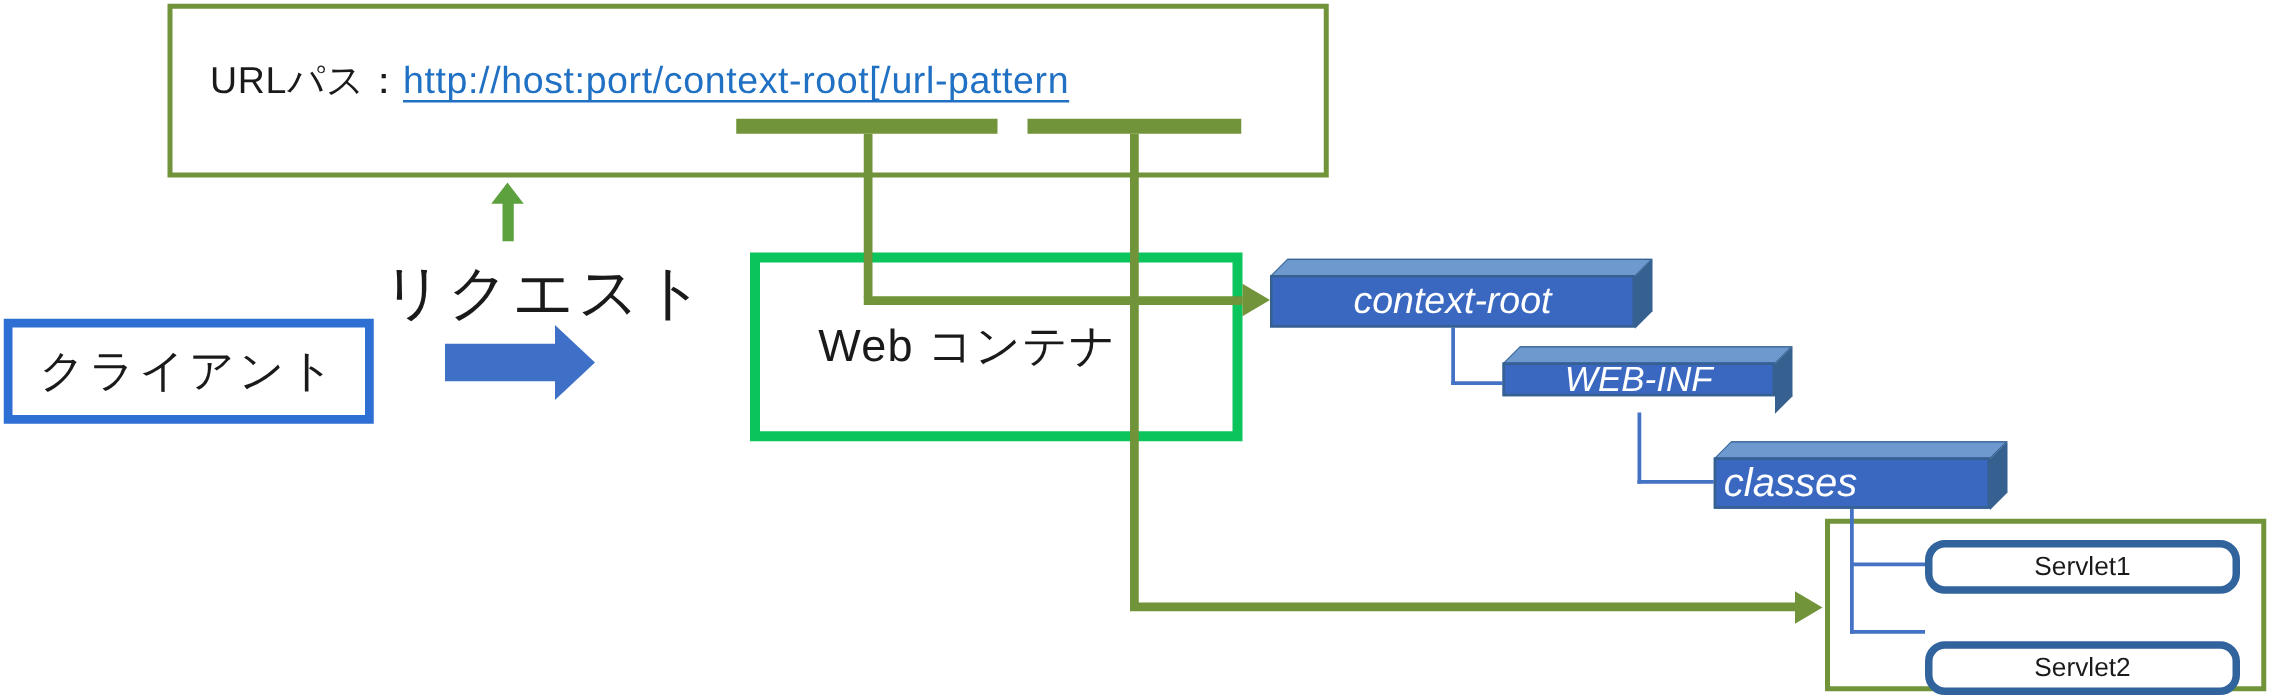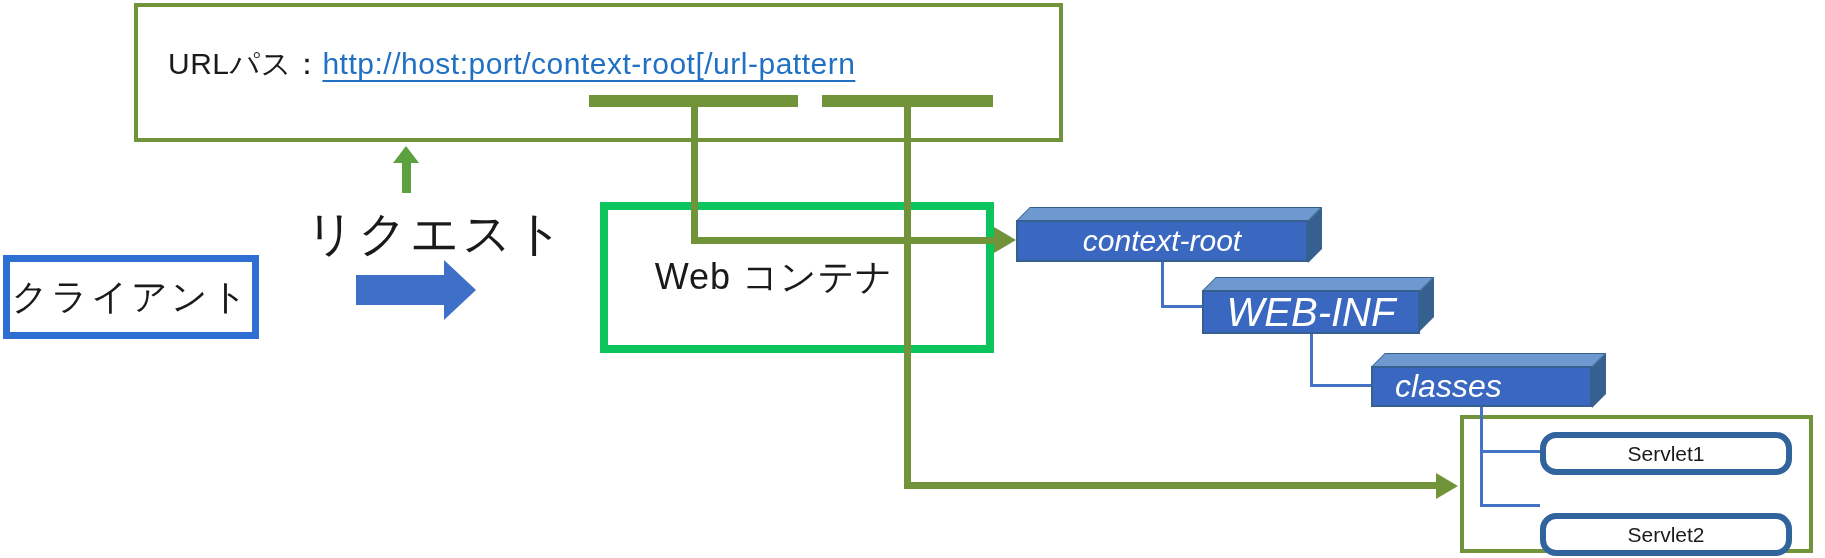--- a/index.html
+++ b/index.html
@@ -45,44 +45,44 @@
   .ah-right{width:0;height:0;border-top:13px solid transparent;border-bottom:13px solid transparent;border-left:22px solid var(--olive);z-index:6;}
   .ah1{left:994px;top:227px;}
   .ah2{left:1436px;top:473px;}
 
   
   .up-shaft{left:402px;top:161px;width:9px;height:32px;background:var(--arrow-green);z-index:5;}
   .up-head{left:393px;top:146px;width:0;height:0;border-left:13px solid transparent;border-right:13px solid transparent;border-bottom:17px solid var(--arrow-green);z-index:5;}
   .request-label{left:306px;top:202px;font-size:48px;letter-spacing:3px;white-space:nowrap;z-index:2;}
 
   
-  .client-box{left:3px;top:255px;width:256px;height:84px;border:7px solid var(--client-border-blue);background:#fff;display:flex;align-items:center;justify-content:center;z-index:2;}
+  .client-box{left:3px;top:255px;width:296px;height:84px;border:7px solid var(--client-border-blue);background:#fff;display:flex;align-items:center;justify-content:center;z-index:2;}
   .client-box .txt{font-size:36px;letter-spacing:3px;}
 
   
   .blk-shaft{left:356px;top:275px;width:89px;height:30px;background:var(--block-arrow-blue);z-index:3;}
   .blk-head{left:444px;top:260px;width:0;height:0;border-top:30px solid transparent;border-bottom:30px solid transparent;border-left:32px solid var(--block-arrow-blue);z-index:3;}
 
   
   .web-box{left:600px;top:202px;width:394px;height:151px;border:8px solid var(--bright-green);background:transparent;display:flex;align-items:center;justify-content:center;padding-right:46px;z-index:2;}
   .web-box .txt{font-size:36px;letter-spacing:1px;}
 
   
   .box3d{z-index:4;}
   .box3d .front{position:absolute;left:0;top:14px;box-sizing:border-box;background:var(--box-front-blue);border:2px solid var(--box-side-blue);display:flex;align-items:center;justify-content:center;color:#fff;font-style:italic;}
   .box3d .topf{position:absolute;left:0;top:1px;height:14px;background:var(--box-top-blue);border:1px solid var(--box-side-blue);transform:skewX(-45deg);transform-origin:0 100%;box-sizing:border-box;}
   .box3d .sidef{position:absolute;top:15px;width:14px;background:var(--box-side-blue);transform:skewY(-45deg);transform-origin:0 0;box-sizing:border-box;}
   .cr{left:1016px;top:206px;width:306px;height:56px;}
   .cr .front{width:292px;height:42px;font-size:30px;}
   .cr .topf{width:292px;} .cr .sidef{left:292px;height:42px;}
   .wi{left:1202px;top:276px;width:232px;height:54px;}
-  .wi .front{width:218px;height:44px;font-size:40px;}
+  .wi .front{width:218px;height:27px;font-size:28px;}
   .wi .topf{width:218px;} .wi .sidef{left:218px;height:40px;}
   .cl{left:1371px;top:352px;width:235px;height:55px;}
-  .cl .front{width:221px;height:41px;font-size:32px;justify-content:flex-start;padding-left:22px;}
+  .cl .front{width:221px;height:41px;font-size:32px;justify-content:flex-start;padding-left:6px;}
   .cl .topf{width:221px;} .cl .sidef{left:221px;height:41px;}
 
   
   .conn{background:var(--connector-blue);z-index:3;}
   .c1v{left:1161px;top:262px;width:3px;height:46px;}
   .c1h{left:1161px;top:305px;width:41px;height:3px;}
   .c2v{left:1310px;top:330px;width:3px;height:57px;}
   .c2h{left:1310px;top:384px;width:61px;height:3px;}
   .c3v{left:1480px;top:407px;width:3px;height:100px;}
   .c3h1{left:1480px;top:450px;width:60px;height:3px;}

